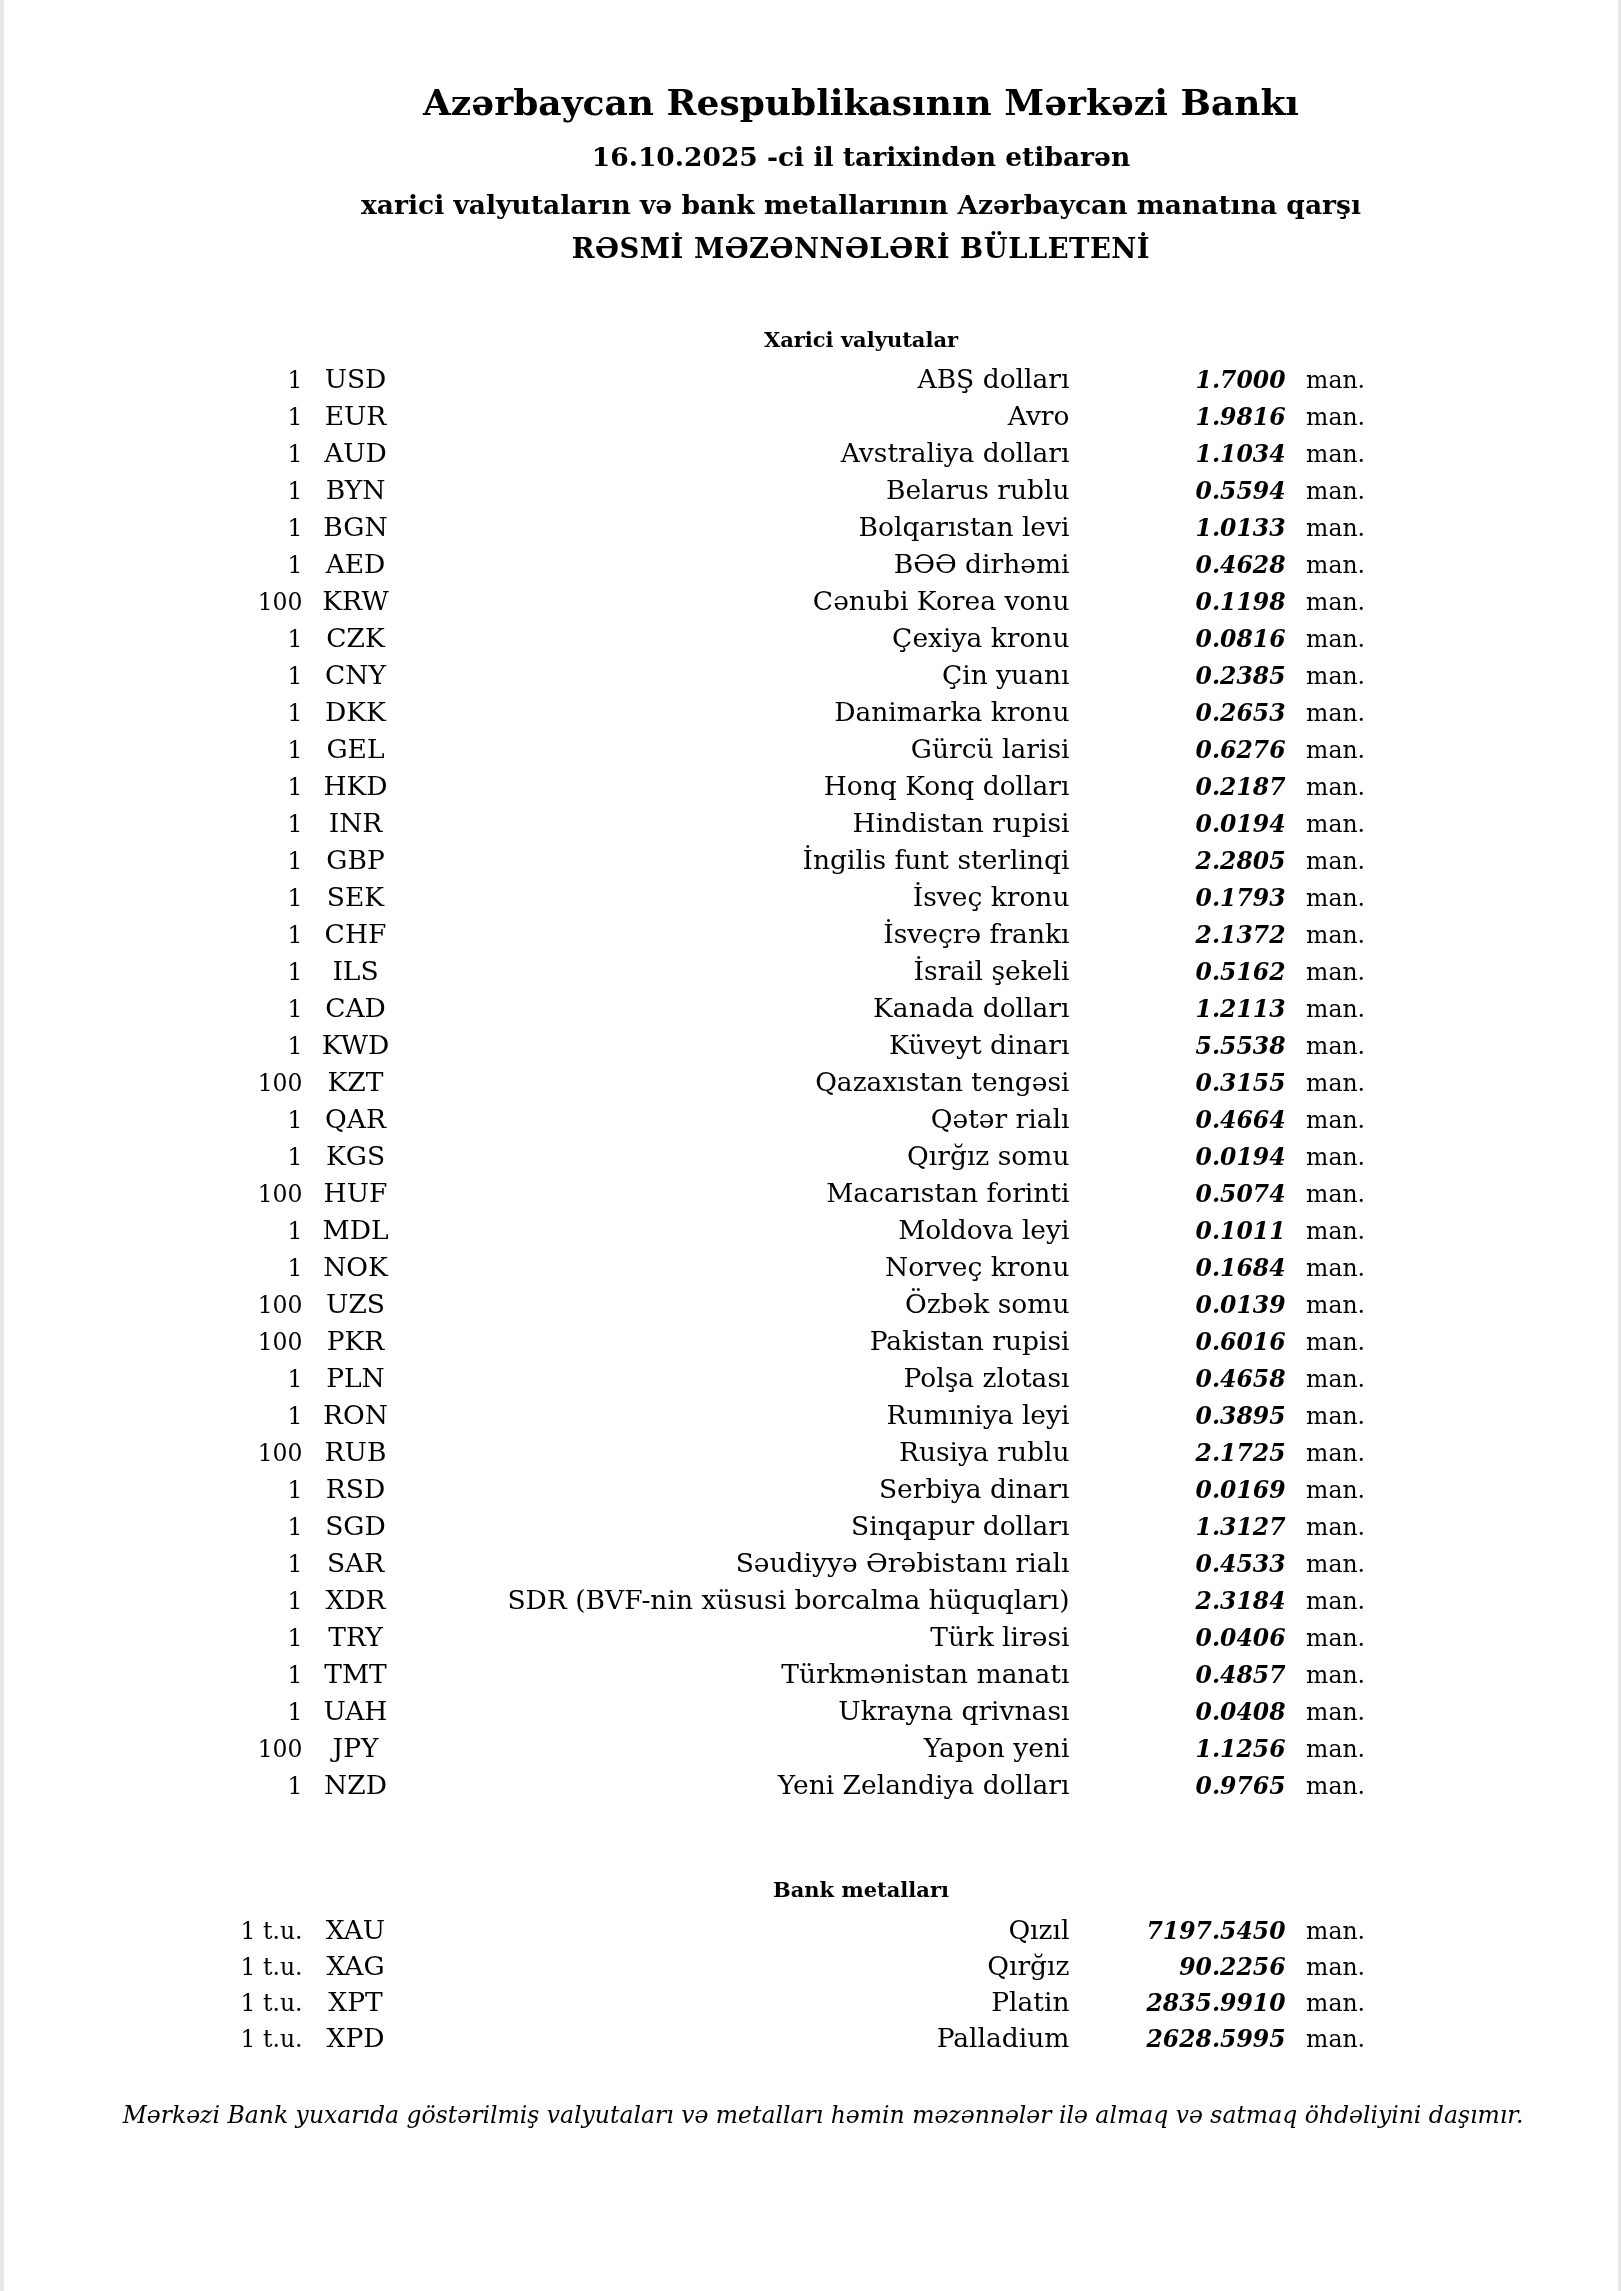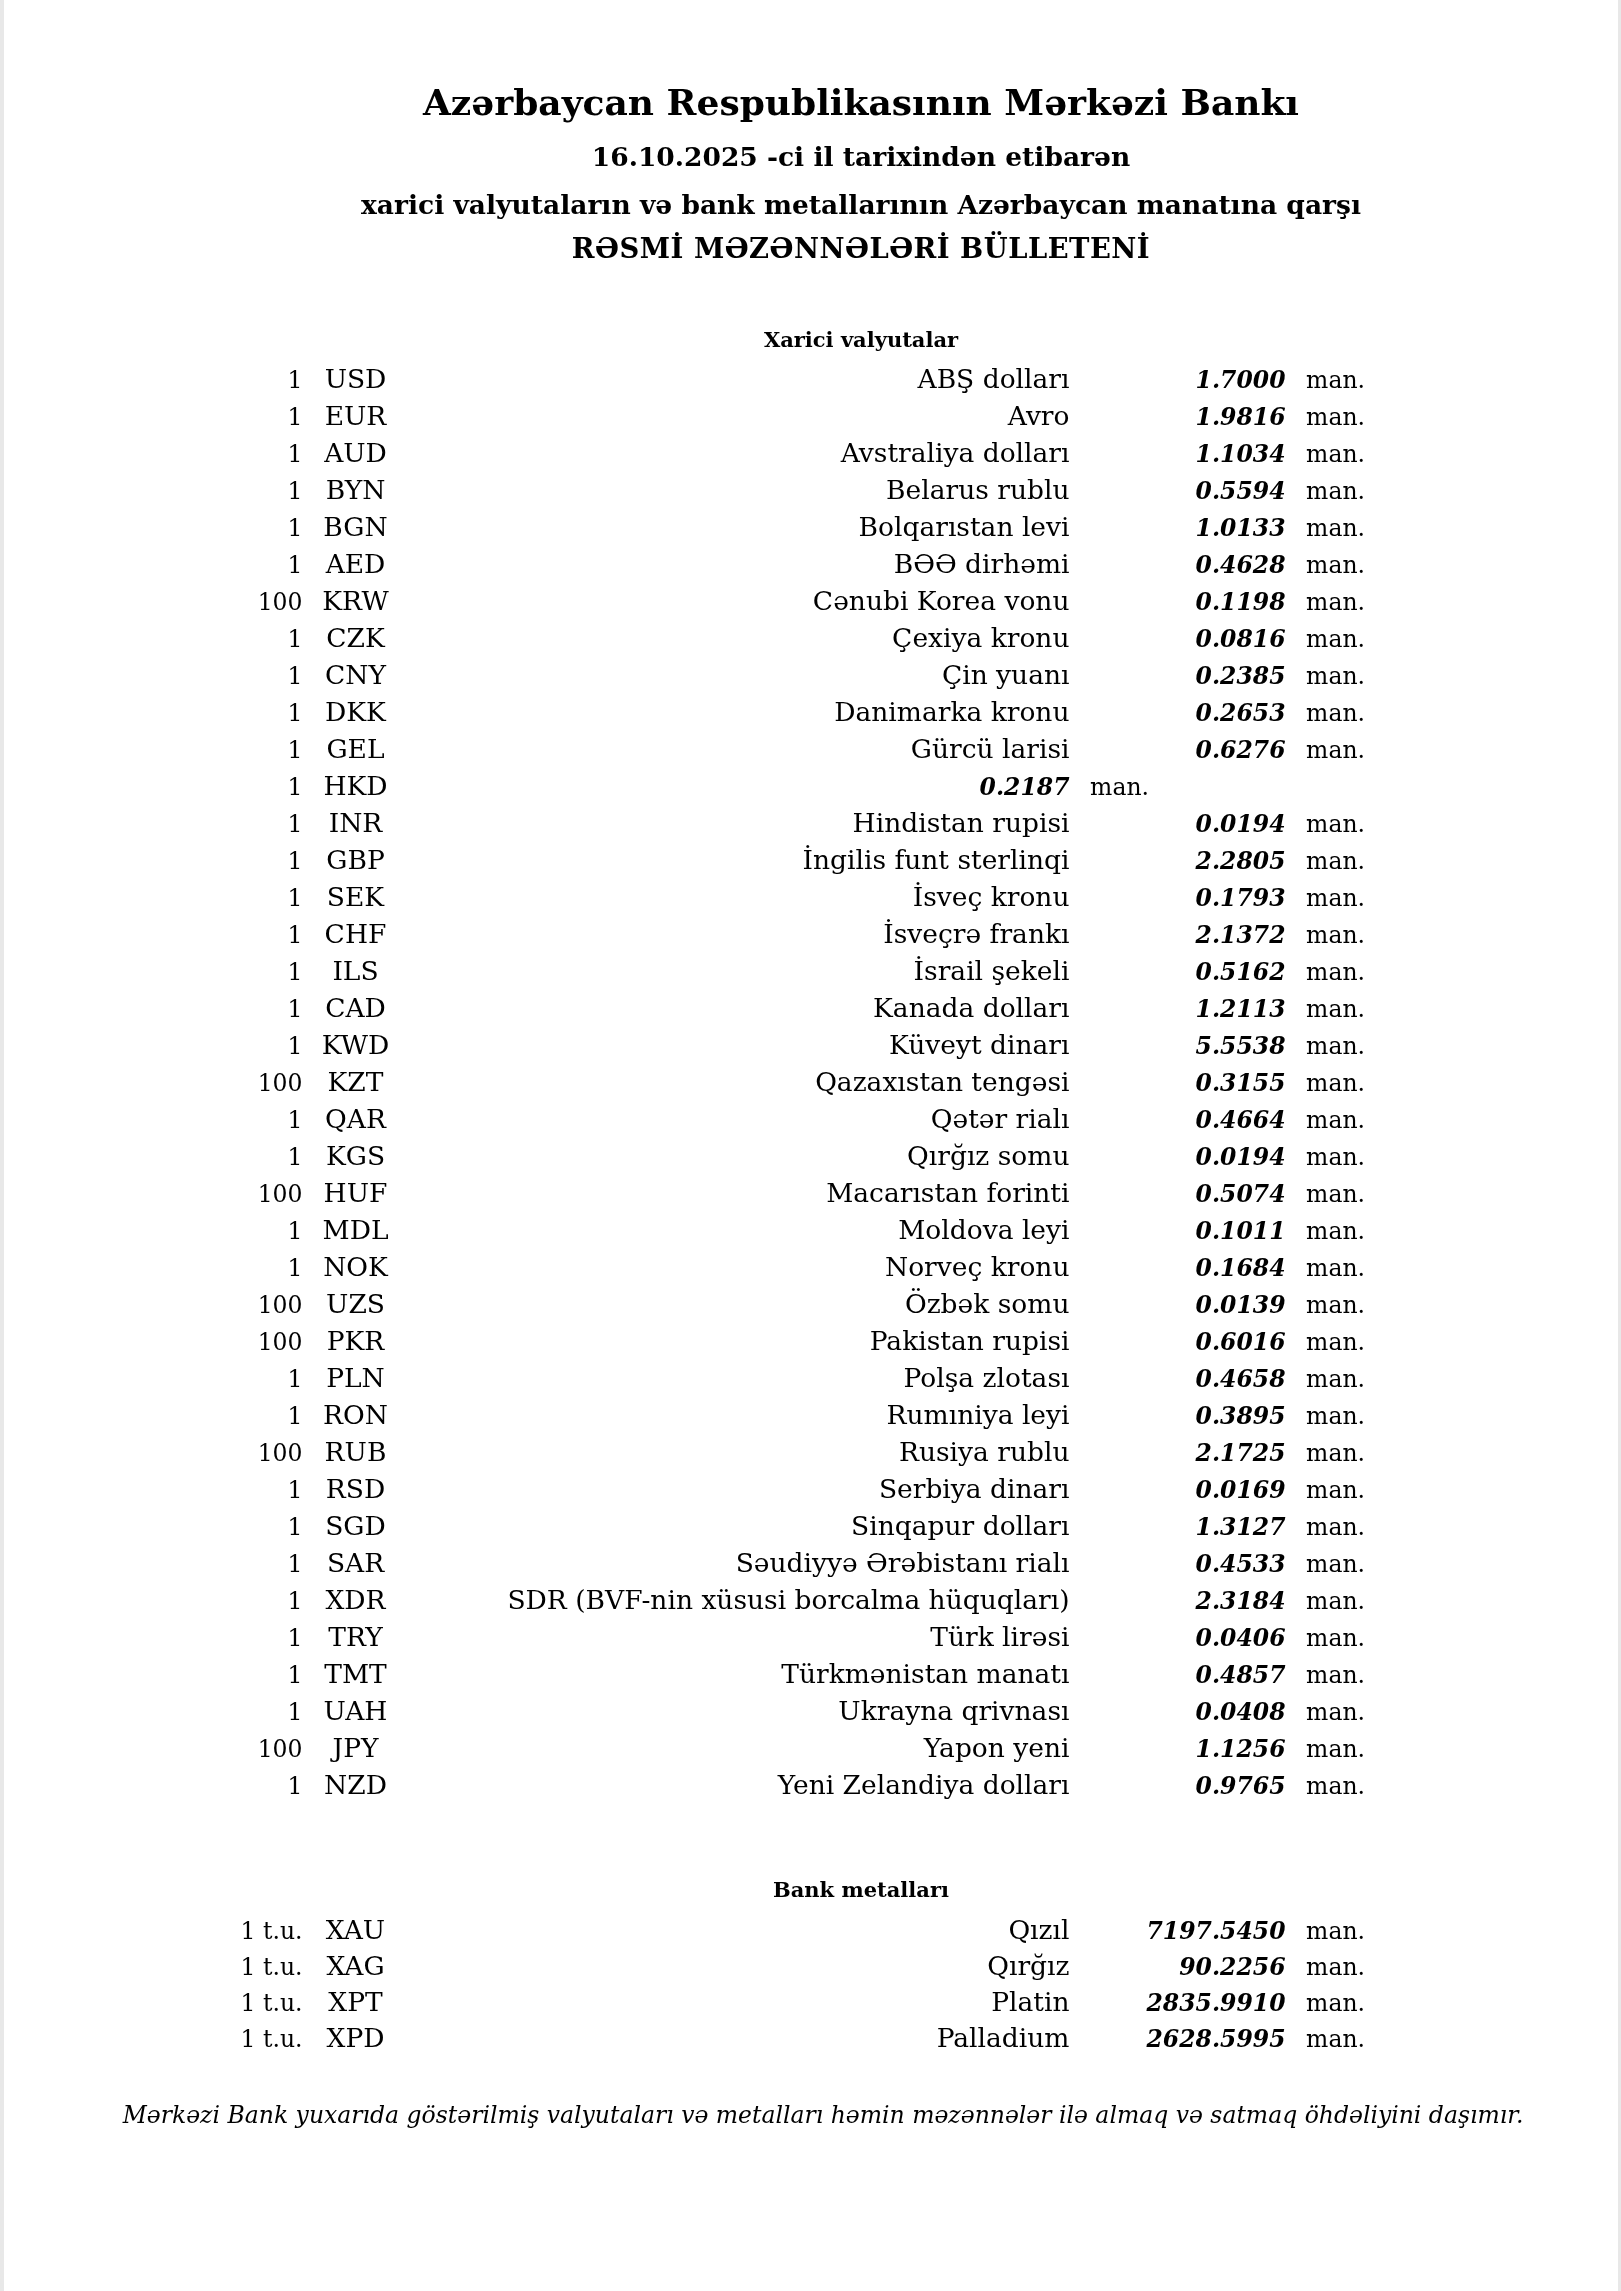--- a/index.html
+++ b/index.html
@@ -142,20 +142,21 @@
         <span class="cell-qty">1</span>
         <span class="cell-code">GEL</span>
         <span class="cell-name">Gürcü larisi</span>
         <span class="cell-rate">0.6276</span>
         <span class="cell-man">man.</span>
       </div>
 
       <div class="row">
         <span class="cell-qty">1</span>
         <span class="cell-code">HKD</span>
+        <span class="cell-name">Honq Konq dolları</span>
         <span class="cell-rate">0.2187</span>
         <span class="cell-man">man.</span>
       </div>
 
       <div class="row">
         <span class="cell-qty">1</span>
         <span class="cell-code">INR</span>
         <span class="cell-name">Hindistan rupisi</span>
         <span class="cell-rate">0.0194</span>
         <span class="cell-man">man.</span>

